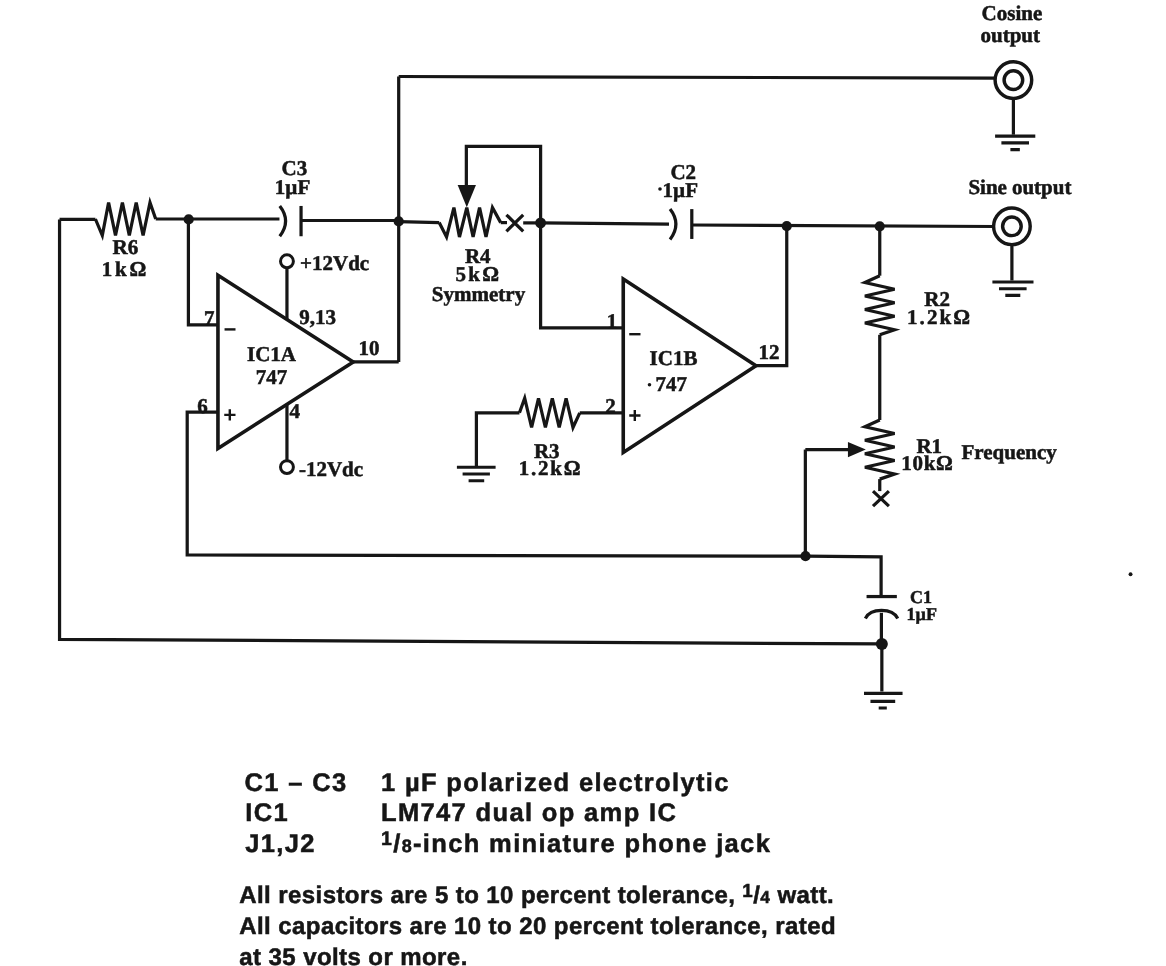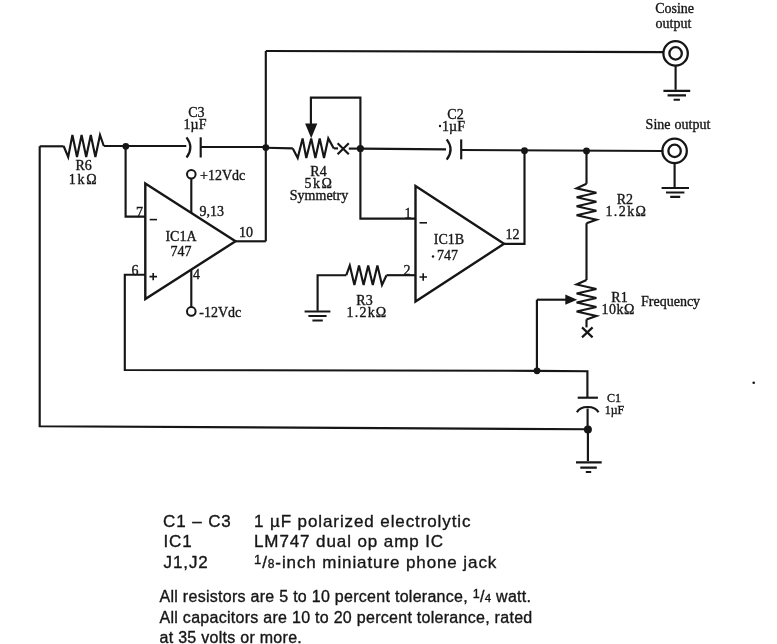--- a/index.html
+++ b/index.html
@@ -1,16 +1,16 @@
 <!DOCTYPE html>
 <html><head>
 <meta charset="utf-8">
 <style>
   html,body{margin:0;padding:0;background:#fff;}
-  .page{position:relative;width:777px;height:644px;background:#ffffff;overflow:hidden;}
+  .page{position:relative;width:777px;height:644px;background:#ffffff;overflow:hidden;font-weight:bold;}
   svg{position:absolute;left:0;top:0;}
   text{fill:#161616;stroke:#161616;stroke-width:0.35px;}
   .ser{font-family:"Liberation Serif",serif;font-size:14px;}
   .ser11{font-family:"Liberation Serif",serif;font-size:12px;}
   .sans{font-family:"Liberation Sans",sans-serif;font-size:17px;letter-spacing:0.9px;}
   .note{font-family:"Liberation Sans",sans-serif;font-size:16px;letter-spacing:0.28px;}
 </style>
 </head>
 <body>
 <div class="page">

